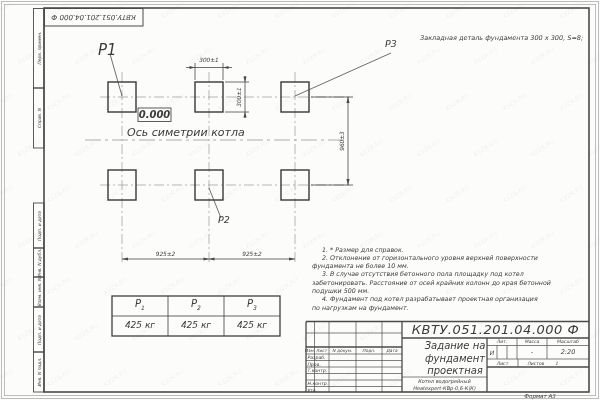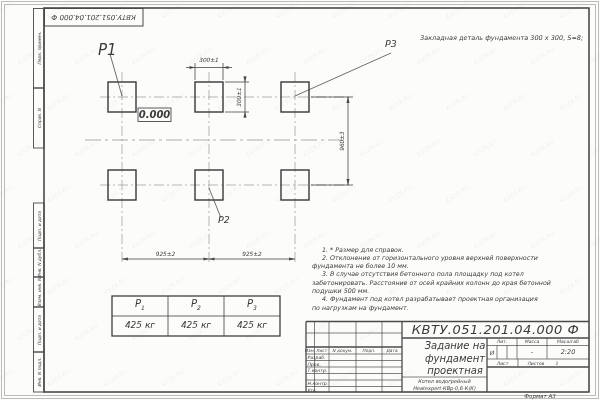--- a/index.html
+++ b/index.html
@@ -231,20 +231,21 @@
   <div class="t c" style="left:44px;top:8px;width:99px;height:18px;line-height:18px;font-size:7px;transform:rotate(180deg);">КВТУ.051.201.04.000  Ф</div>
 
   <div class="t" style="left:420px;top:34px;font-size:6.5px;">Закладная деталь фундамента  300 х 300,  S=8;</div>
 
   <div class="t" style="left:98px;top:41px;font-size:15px;">P1</div>
   <div class="t" style="left:385px;top:38px;font-size:9.5px;">P3</div>
   <div class="t" style="left:218px;top:214px;font-size:9.5px;">P2</div>
 
   <div class="t c" style="left:138px;top:108px;width:33px;height:13.5px;line-height:13.5px;font-size:10px;font-weight:600;">0.000</div>
 
+  <div class="t" style="left:127px;top:125.5px;font-size:11px;">Ось симетрии котла</div>
 
   <div class="t c" style="left:193px;top:56.5px;width:32px;font-size:5.8px;">300±1</div>
   <div class="t rot" style="left:238.5px;top:97px;font-size:5.8px;">300±1</div>
   <div class="t rot" style="left:341.5px;top:141px;font-size:5.8px;">960±3</div>
   <div class="t c" style="left:150.5px;top:250.5px;width:30px;font-size:5.8px;">925±2</div>
   <div class="t c" style="left:237px;top:250.5px;width:30px;font-size:5.8px;">925±2</div>
 
   <div class="t c" style="left:112px;top:298px;width:56px;font-size:10px;">
     <span>P</span><sub style="font-size:6px;">1</sub>
   </div>

